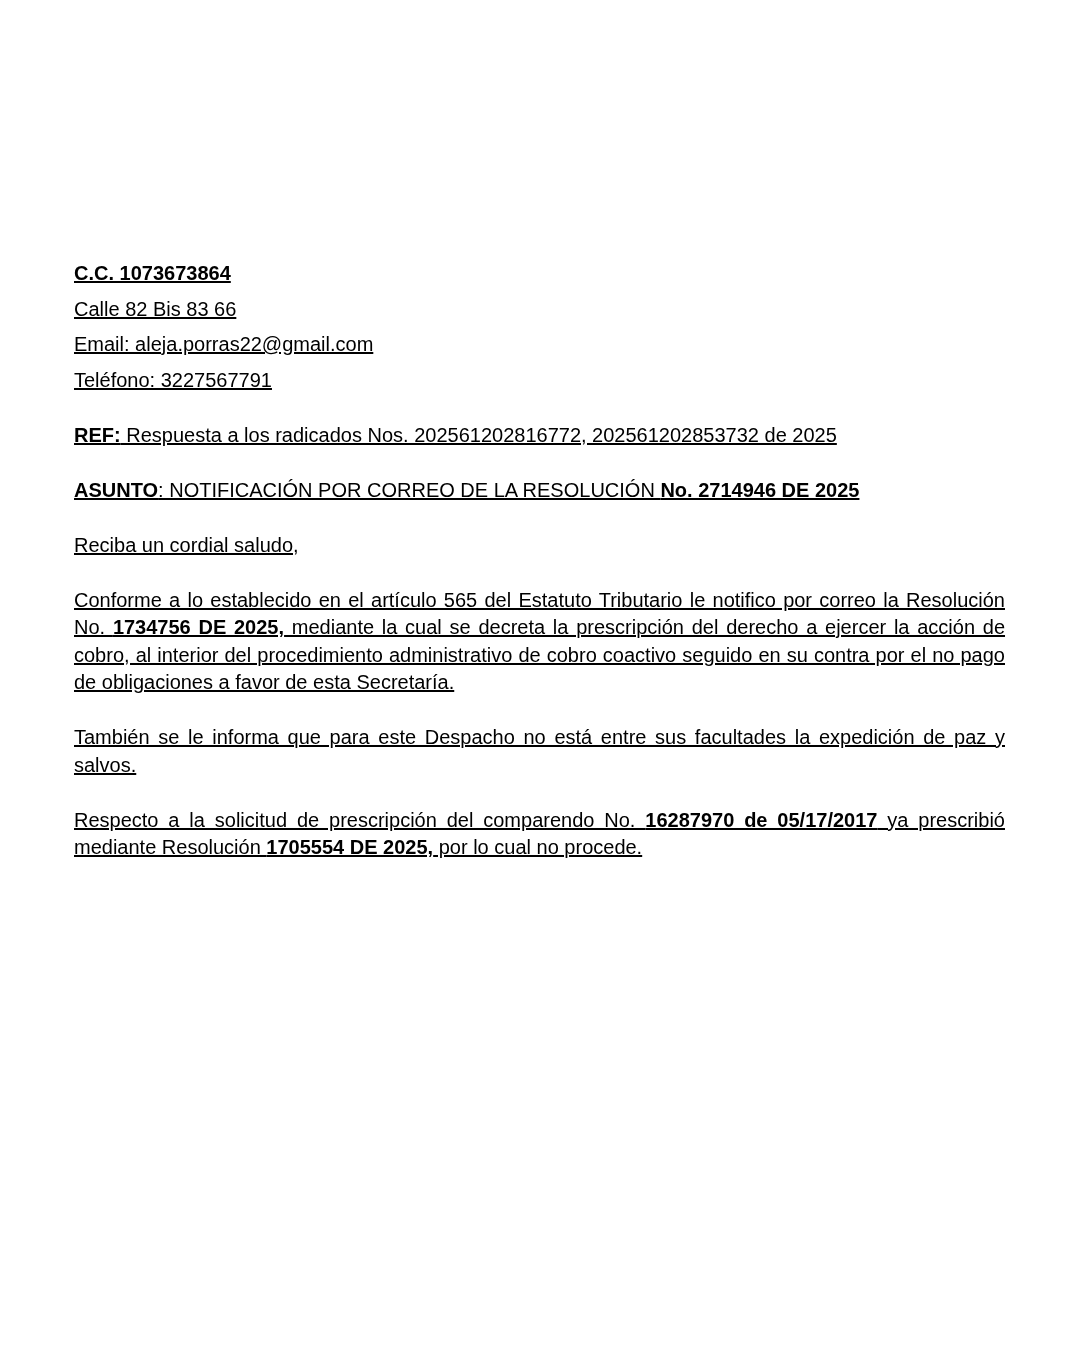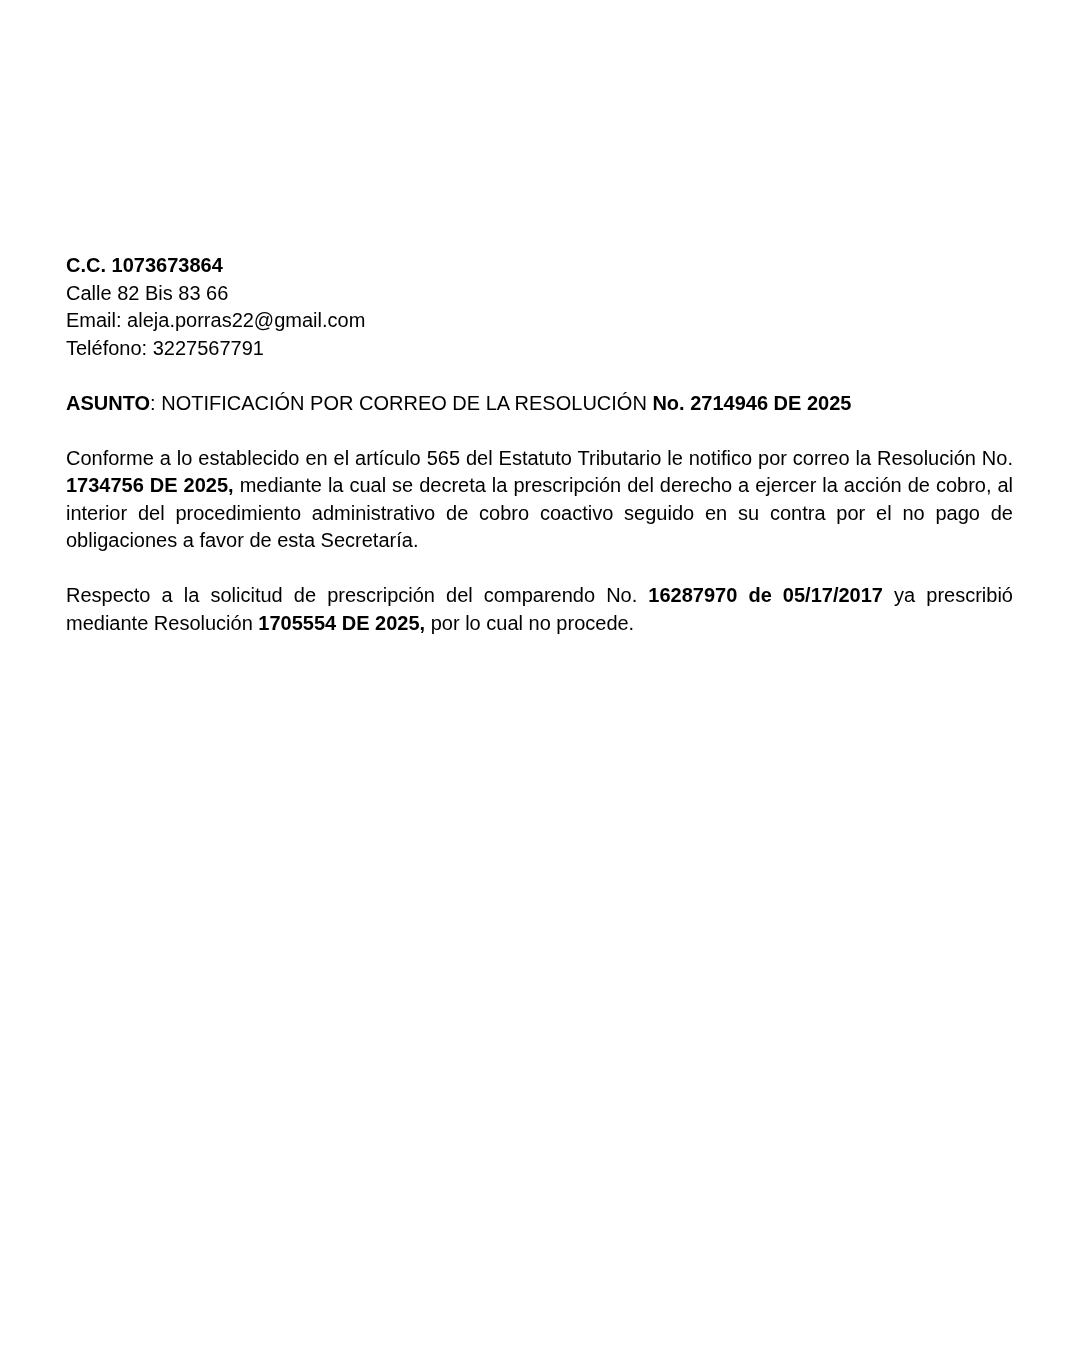--- a/index.html
+++ b/index.html
@@ -14,22 +14,23 @@
     background: #ffffff;
     color: #000000;
     font-family: "Liberation Sans", "DejaVu Sans", sans-serif;
     font-size: 20px;
     line-height: 27.5px;
     box-sizing: border-box;
     padding: 252px 67px 0 66px;
     overflow: hidden;
   }
   p {
-    margin: 0;
+    margin: 8px;
     padding: 0;
+    text-decoration: underline;
   }
   .para {
     margin-top: 27.5px;
   }
   .justify {
     text-align: justify;
   }
   .b {
     font-weight: bold;
   }
@@ -39,23 +40,26 @@
 
 <div class="page">
 
   <div class="recipient">
     <p class="b">C.C. 1073673864</p>
     <p>Calle 82 Bis 83 66</p>
     <p>Email: aleja.porras22@gmail.com</p>
     <p>Teléfono: 3227567791</p>
   </div>
 
+  <p class="para"><span class="b">REF:</span><span> Respuesta a los radicados Nos. 202561202816772, 202561202853732 de 2025</span></p>
 
   <p class="para"><span class="b">ASUNTO</span><span>: NOTIFICACIÓN POR CORREO DE LA RESOLUCIÓN </span><span class="b">No. 2714946 DE 2025</span></p>
 
 
+  <p class="para">Reciba un cordial saludo,</p>
 
   <div>
       <p class="para justify"><span>Conforme a lo establecido en el artículo 565 del Estatuto Tributario le notifico por correo la Resolución No. </span><span class="b">1734756 DE 2025,</span><span> mediante la cual se decreta la prescripción del derecho a ejercer la acción de cobro, al interior del procedimiento administrativo de cobro coactivo seguido en su contra por el no pago de obligaciones a favor de esta Secretaría.</span></p>
+      <p class="para justify"><span>También se le informa que para este Despacho no está entre sus facultades la expedición de paz y salvos.</span></p>
       <p class="para justify"><span>Respecto a la solicitud de prescripción del comparendo No. </span><span class="b">16287970 de 05/17/2017</span><span> ya prescribió mediante Resolución </span><span class="b">1705554 DE 2025,</span><span> por lo cual no procede.</span></p>
     </div>
 
 </div>
 
 </body></html>

